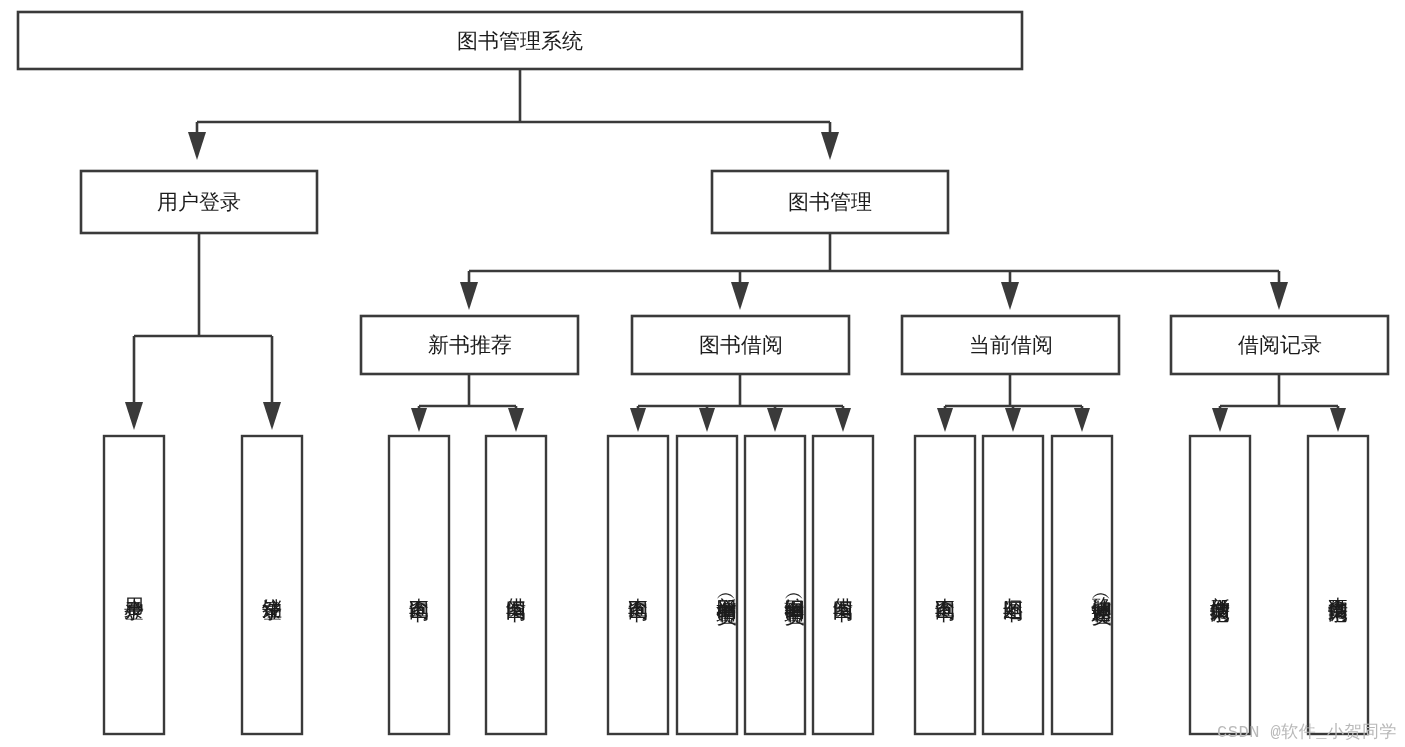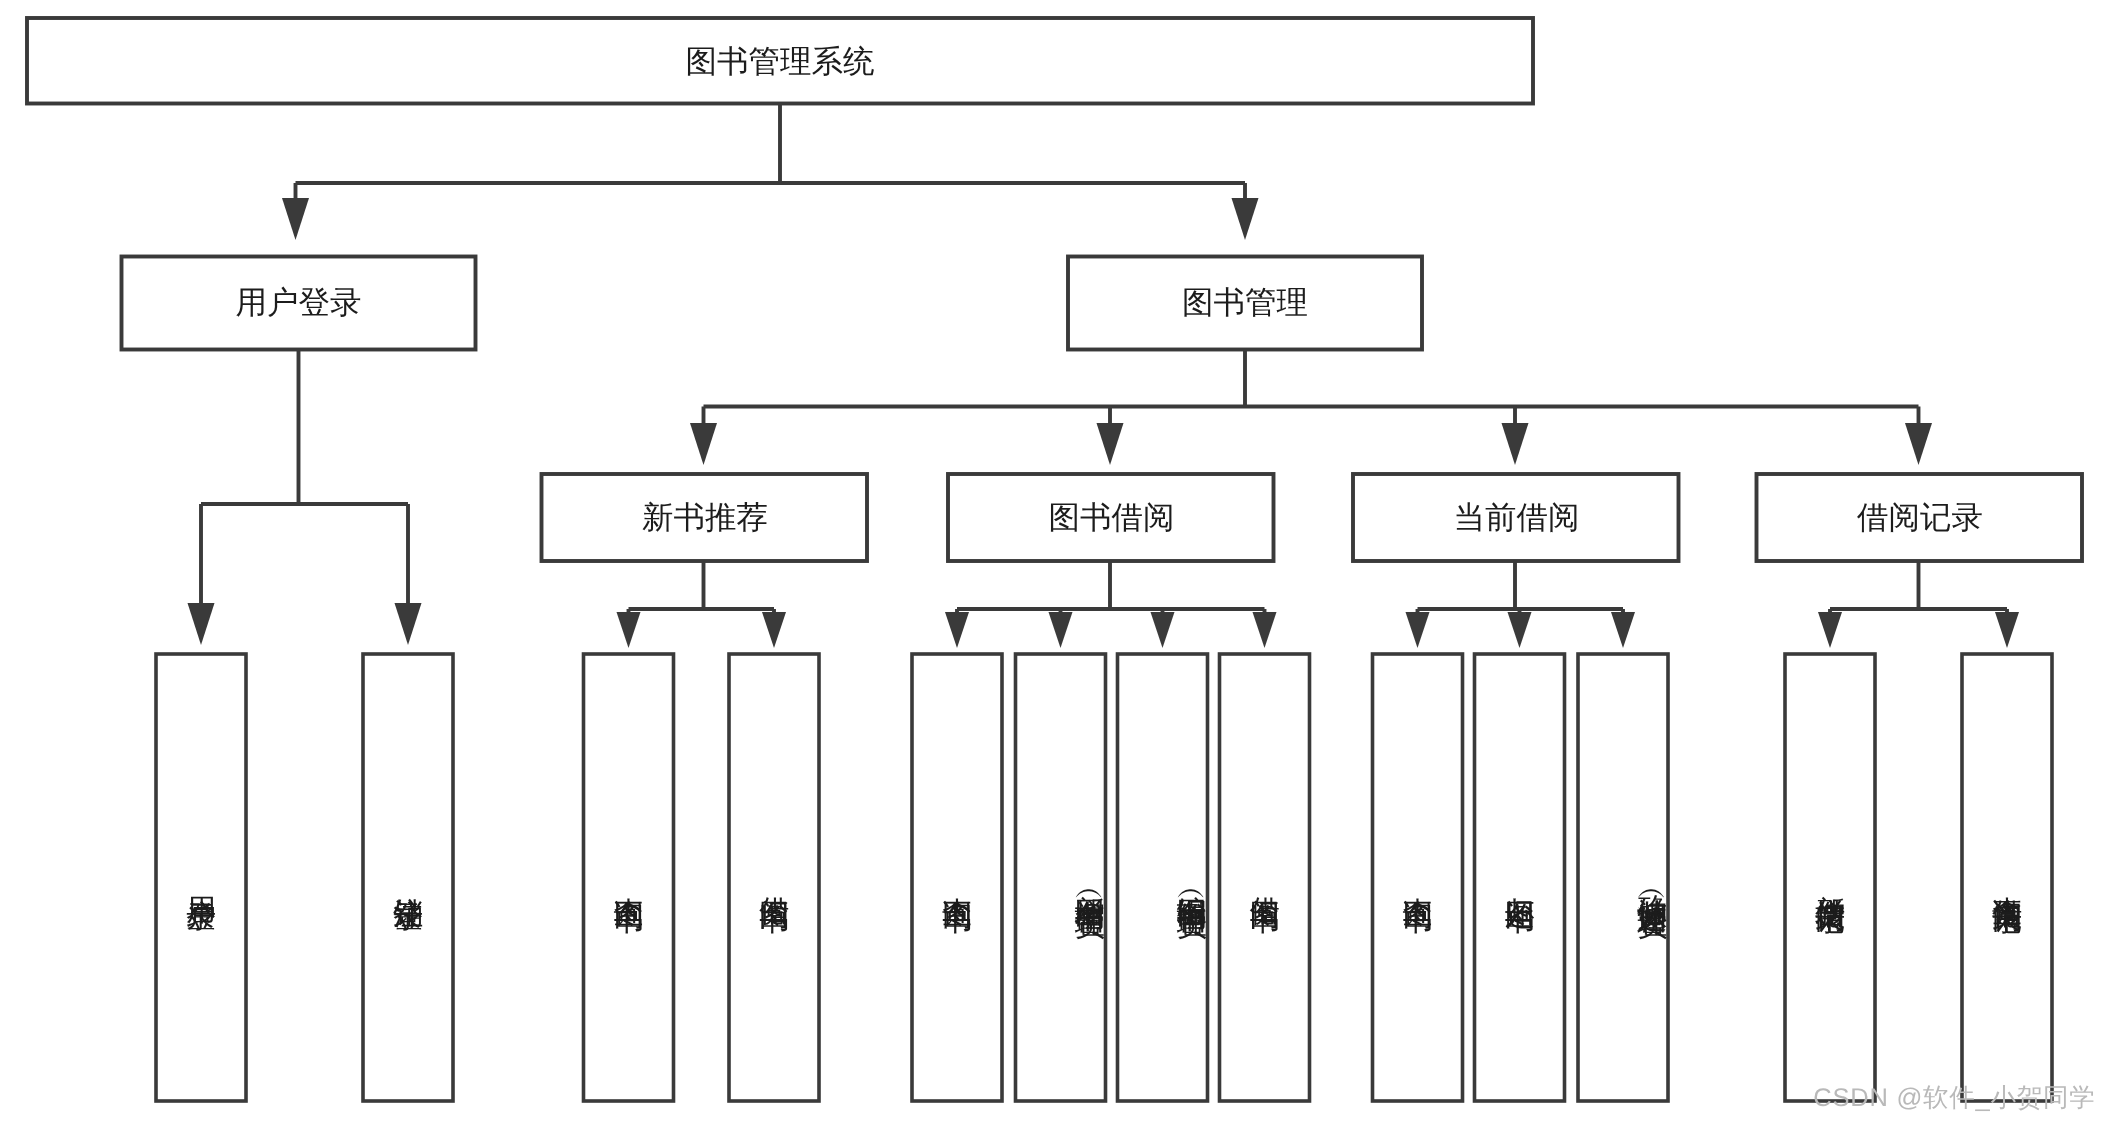--- a/index.html
+++ b/index.html
@@ -65,21 +65,21 @@
     letter-spacing: 1.5px;
     color: #1c1c1c;
     white-space: nowrap;
     text-align: center;
     pointer-events: none;
   }
   .watermark {
     position: absolute;
     right: 8px;
     bottom: 4px;
-    font-family: Liberation Sans, sans-serif;
+    font-family: Liberation Mono, monospace;
     font-size: 17px;
     color: #b9b9b9;
     white-space: nowrap;
     letter-spacing: 0.5px;
   }
 </style>
 </head>
 <body>
 
 <div id="diagram-root">

